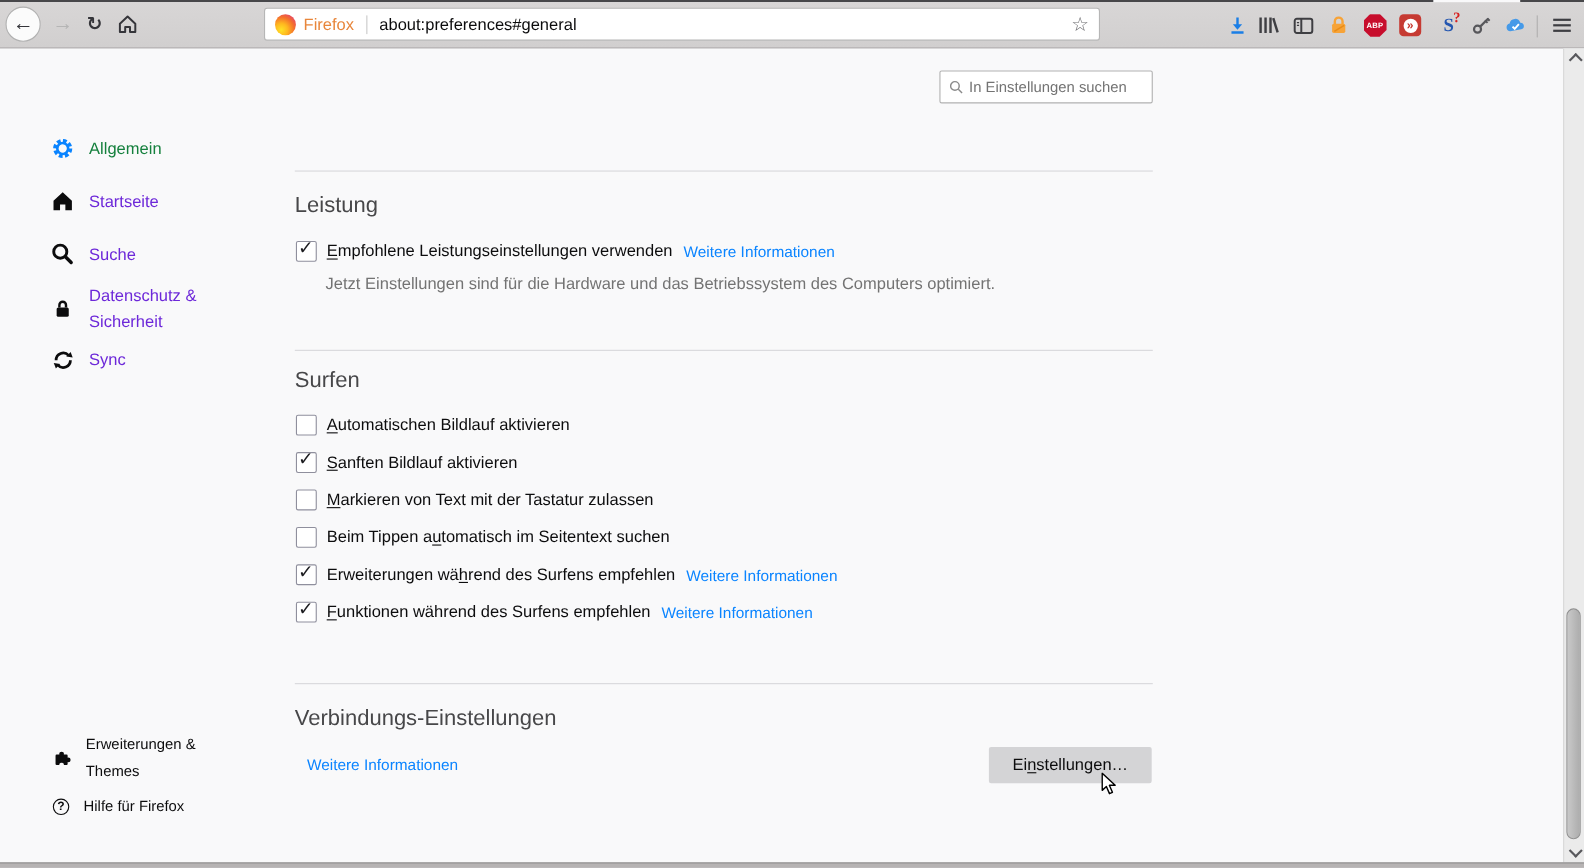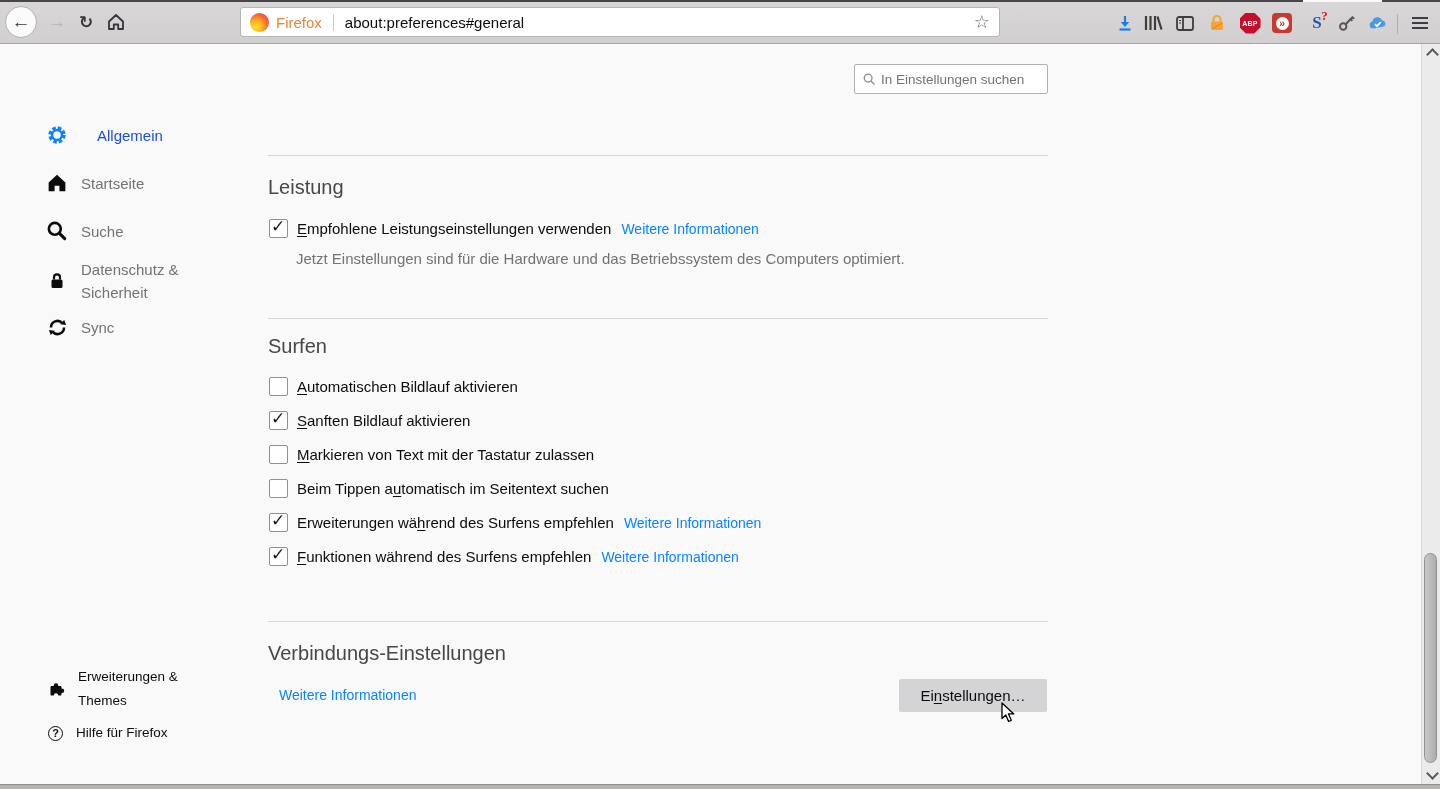--- a/index.html
+++ b/index.html
@@ -48,22 +48,22 @@
   
   .search-box{position:absolute;left:854px;top:64px;width:194px;height:30px;background:#fff;
               border:1px solid #b1b1b1;border-radius:2px;box-sizing:border-box;
               display:flex;align-items:center;padding-left:8px;}
   .search-box input{border:none;outline:none;background:transparent;width:160px;
                     font-size:13.5px;color:#737373;font-family:inherit;padding:0 0 0 5px;}
   .search-box input::placeholder{color:#737373;opacity:1;}
 
   
   .side-item{position:absolute;left:46px;display:flex;align-items:center;gap:13px;cursor:default;}
-  .side-item .lbl{font-size:15px;color:#737373;}
-  .side-item.active .lbl{color:#1d4ed8;margin-left:16px;}
+  .side-item .lbl{font-size:15px;color:#6d28d9;}
+  .side-item.active .lbl{color:#15803d;}
   .side-icon{width:22px;height:22px;flex:none;display:flex;align-items:center;justify-content:center;}
   .two-line .lbl{width:150px;line-height:23px;}
   .foot-item{position:absolute;left:48px;display:flex;align-items:center;gap:13px;}
   .foot-item .lbl{font-size:13.5px;line-height:24px;color:#0c0c0d;}
   .foot-item .lblw{width:120px;}
   .qmark{width:15px;height:15px;border:1.5px solid #0c0c0d;border-radius:50%;font-size:11px;font-weight:bold;
          display:flex;align-items:center;justify-content:center;box-sizing:border-box;}
 
   
   .main{position:absolute;left:268px;top:0;width:780px;height:612px;}

